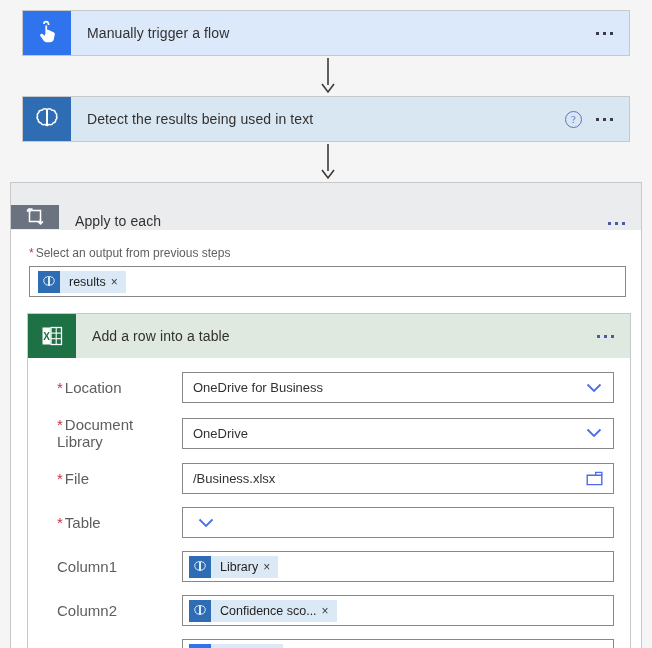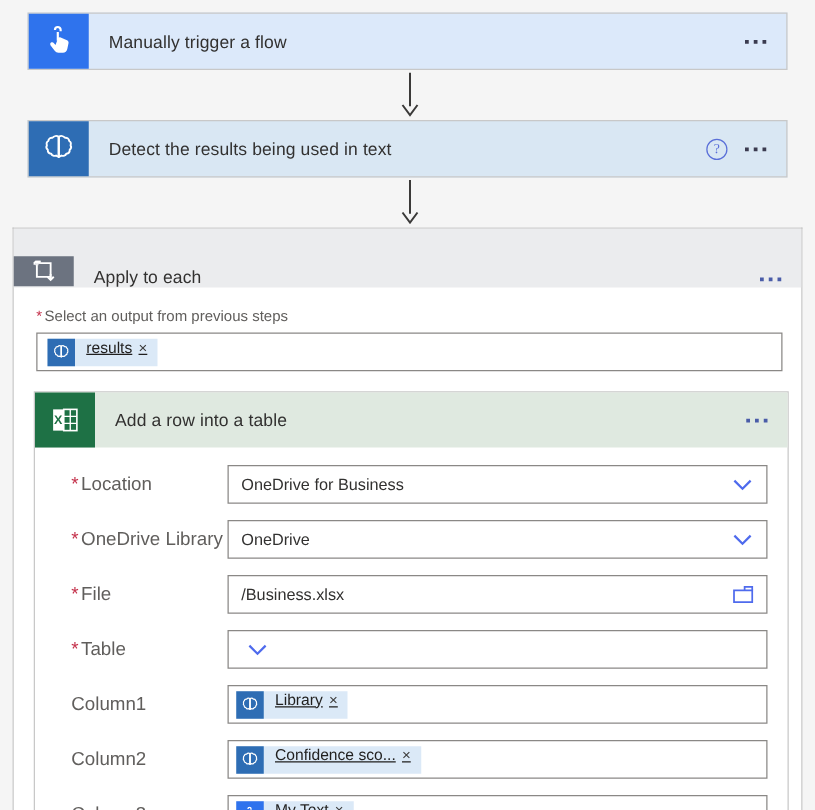--- a/index.html
+++ b/index.html
@@ -154,27 +154,26 @@
     align-items: center;
     padding: 0 8px;
     font-size: 13px;
     color: #323130;
   }
   #loop-output-box { width: 597px; height: 31px; }
 
   
   .token {
     display: inline-flex;
-    align-items: flex-start;
+    align-items: center;
     background: #dbe9f7;
     height: 22px;
     font-size: 12.5px;
     color: #201f1e;
     white-space: nowrap;
-    text-decoration: underline;
   }
   .token-icon {
     width: 22px;
     height: 22px;
     min-width: 22px;
     display: flex;
     align-items: center;
     justify-content: center;
   }
   .token-icon.brain { background: #2e6db4; }
@@ -383,21 +382,21 @@
         <span class="chevron">
           <svg width="16" height="10" viewBox="0 0 16 10" aria-hidden="true">
               <path d="M1.5 1.5L8 8l6.5-6.5" fill="none" stroke="#4f6bed" stroke-width="1.8"></path>
             </svg>
         </span>
       </div>
     </div>
 
     <div class="form-row">
       <div class="form-label">
-        <span class="req">*</span><span>OneDrive Library</span>
+        <span class="req">*</span><span>Document Library</span>
       </div>
       <div class="form-control">
         <span class="value">OneDrive</span>
         <span class="chevron">
           <svg width="16" height="10" viewBox="0 0 16 10" aria-hidden="true">
               <path d="M1.5 1.5L8 8l6.5-6.5" fill="none" stroke="#4f6bed" stroke-width="1.8"></path>
             </svg>
         </span>
       </div>
     </div>

